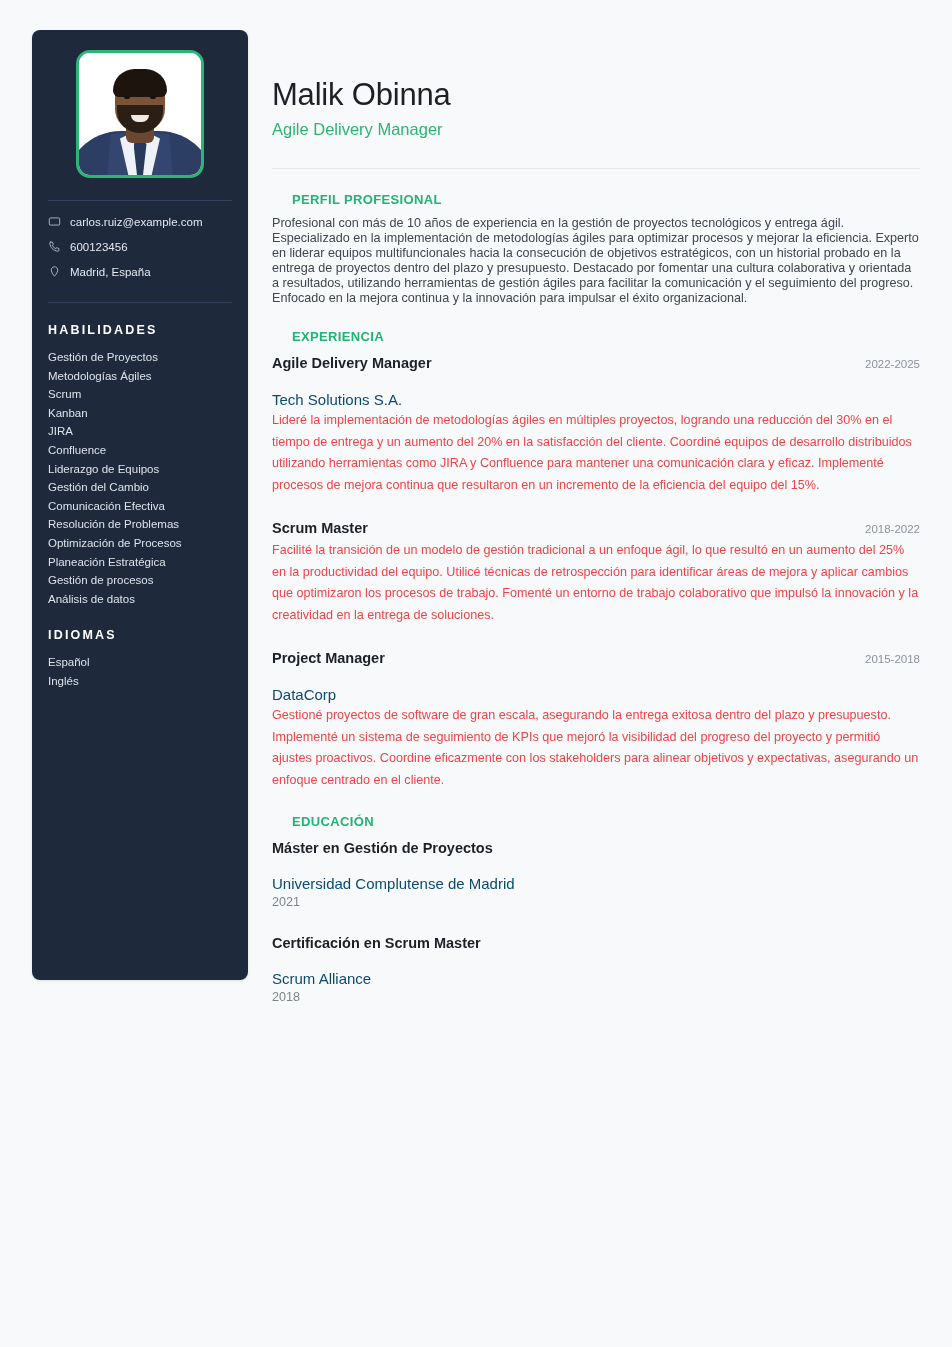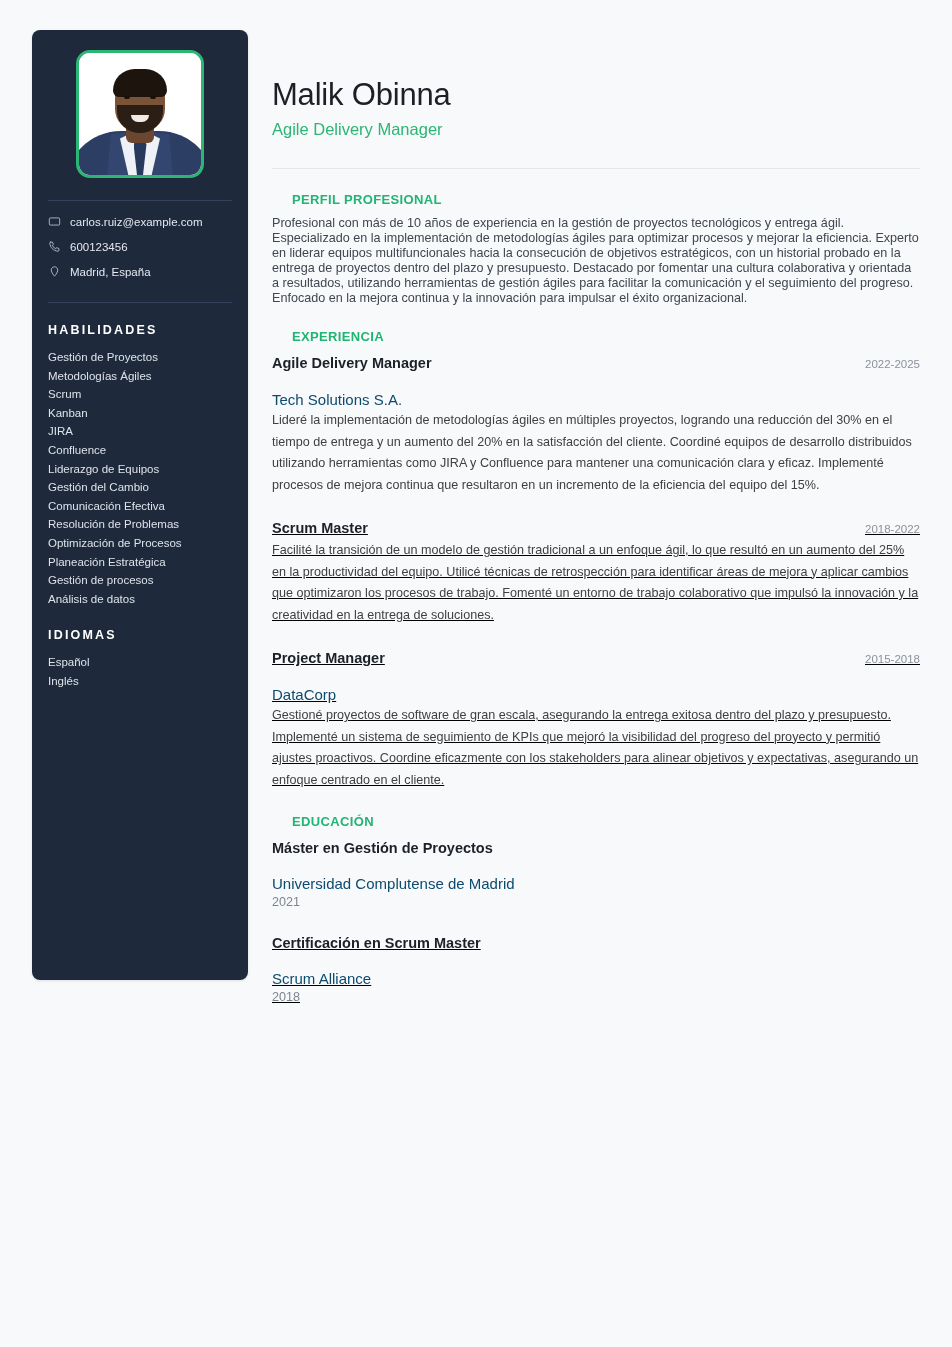--- a/index.html
+++ b/index.html
@@ -197,21 +197,21 @@
   }
 
   .body-text {
     font-size: 12.6px;
     line-height: 15px;
     color: #3f4650;
     text-align: left;
   }
 
   .entry { margin-top: 2px; }
-  .entry + .entry { margin-top: 22px; text-decoration: underline; }
+  .entry + .entry { margin-top: 22px; }
 
   .entry-head {
     display: flex;
     align-items: baseline;
     justify-content: space-between;
     gap: 12px;
   }
   .entry-title {
     font-size: 14.5px;
     font-weight: bold;
@@ -226,21 +226,21 @@
   }
   .entry-org {
     font-size: 15px;
     color: #0c4a6e;
     line-height: 19px;
     margin-top: 16px;
   }
   .entry-desc {
     font-size: 12.6px;
     line-height: 21.5px;
-    color: #404040;
+    color: #ef4444;
     margin-top: 1px;
   }
   .entry-year {
     font-size: 12.6px;
     color: #7e848e;
     line-height: 19px;
   }
 
   #experiencia-list { margin-top: 0; }
   #educacion-list .entry + .entry { margin-top: 21px; }

